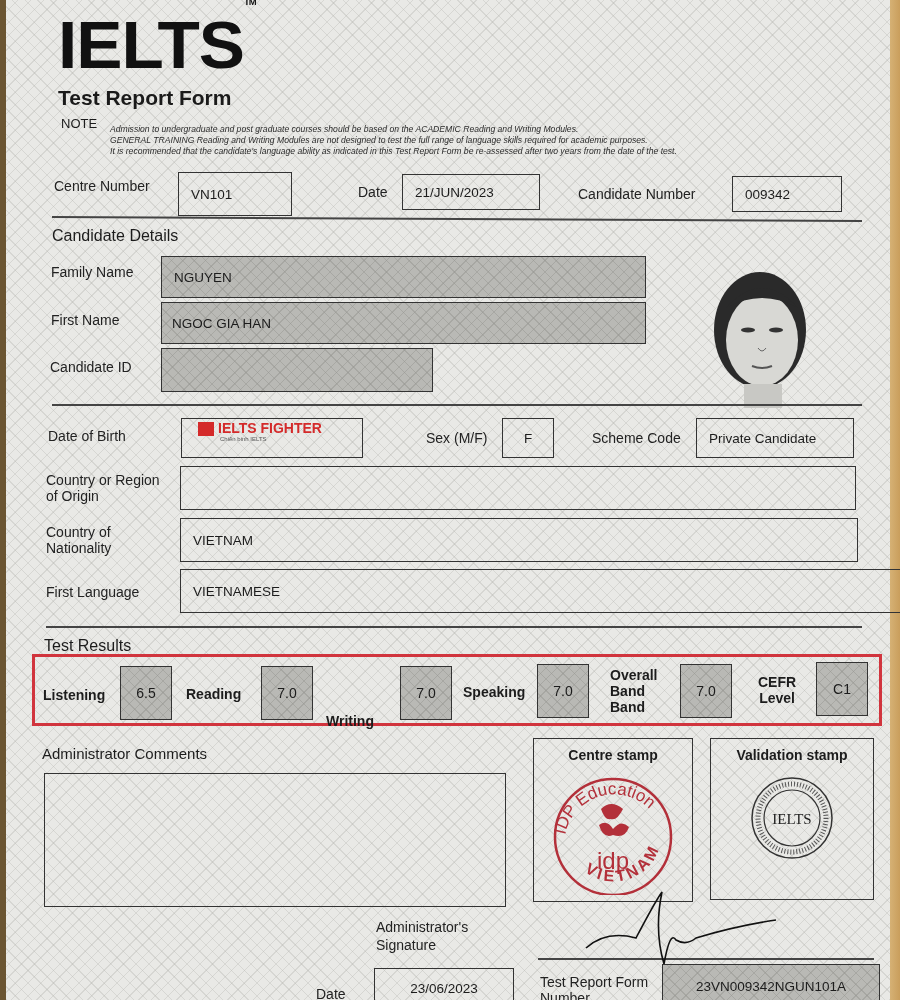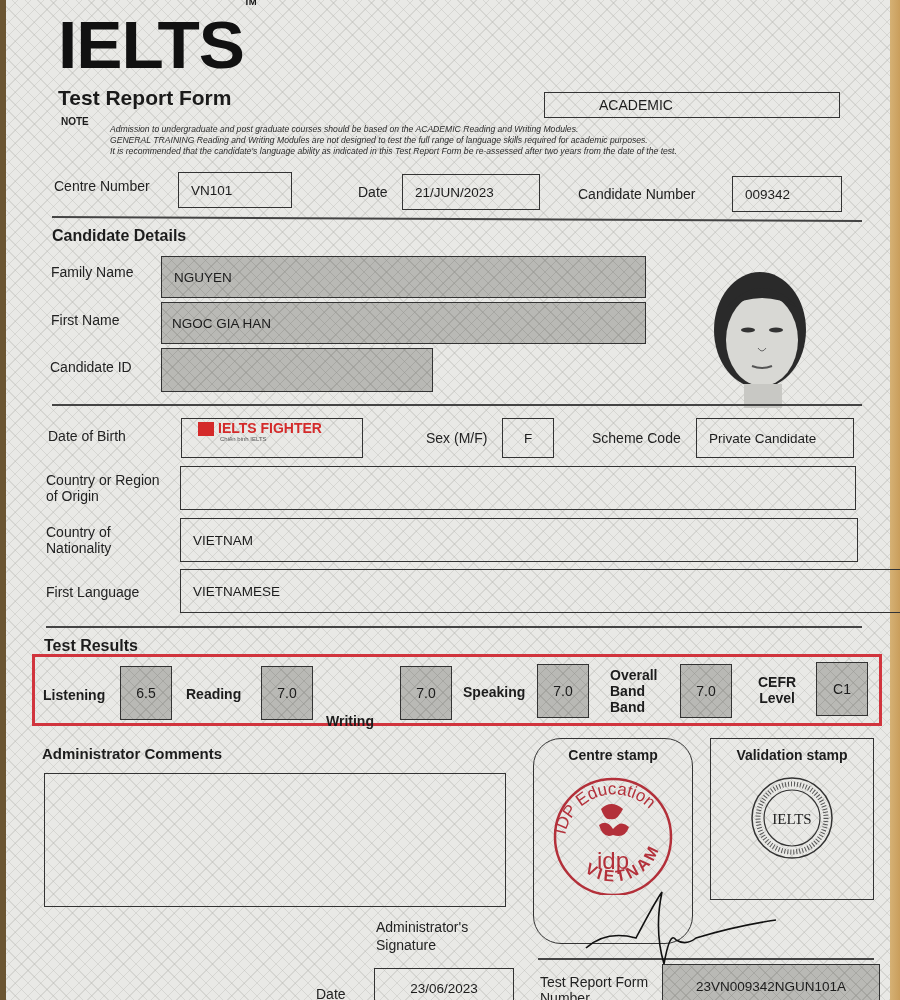--- a/index.html
+++ b/index.html
@@ -10,58 +10,57 @@
     background-color:#e9e9e6;
     background-image:
       repeating-linear-gradient(45deg, rgba(180,180,175,0.35) 0 1px, transparent 1px 9px),
       repeating-linear-gradient(-45deg, rgba(180,180,175,0.35) 0 1px, transparent 1px 9px);
   }
   .abs{position:absolute;}
   .logo{left:52px;top:12px;font-family:"Liberation Sans",sans-serif;font-weight:900;font-size:66px;letter-spacing:-1px;color:#111;transform:scaleX(1.05);transform-origin:left;line-height:1;}
   .logo sup{font-size:9px;font-weight:700;position:relative;top:-40px;}
   .title{left:52px;top:86px;font-size:21px;font-weight:700;color:#1a1a1a;}
   .academic{left:538px;top:92px;width:296px;height:26px;border:1.5px solid #333;font-size:14px;text-align:left;padding-left:54px;box-sizing:border-box;line-height:24px;}
-  .note-label{left:55px;top:116px;font-size:10px;font-weight:700;}
+  .note-label{left:55px;top:116px;font-size:13px;font-weight:400;}
   .note-text{left:104px;top:124px;font-size:8.6px;font-style:italic;line-height:11px;color:#2a2a2a;width:720px;}
   .lbl{font-size:14px;color:#222;}
   .box{position:absolute;border:1.5px solid #333;box-sizing:border-box;font-size:13.5px;padding-left:12px;display:flex;align-items:center;}
   .grey{background-color:#b9b9b5;background-image:
       repeating-linear-gradient(45deg, rgba(150,150,145,0.5) 0 1px, transparent 1px 8px),
       repeating-linear-gradient(-45deg, rgba(150,150,145,0.5) 0 1px, transparent 1px 8px);}
   .hr{position:absolute;height:1.5px;background:#444;}
-  .section{font-size:16px;font-weight:700;}
+  .section{font-size:16px;font-weight:400;}
   .score-label{font-size:14px;font-weight:700;line-height:16px;}
   .score{position:absolute;width:52px;height:54px;border:1.5px solid #333;box-sizing:border-box;display:flex;align-items:center;justify-content:center;font-size:14px;}
   .red-frame{position:absolute;left:26px;top:654px;width:850px;height:72px;border:3px solid #d1343d;box-sizing:border-box;}
   .stamp-box{position:absolute;border:1.5px solid #333;box-sizing:border-box;}
   .stamp-title{font-size:14px;font-weight:700;text-align:center;margin-top:8px;}
   .photo{position:absolute;left:692px;top:248px;width:130px;height:160px;}
   .ielts-fighter{position:absolute;left:192px;top:420px;font-size:14px;font-weight:900;color:#d42a2a;}
   .ielts-fighter small{display:block;font-size:6px;color:#555;font-weight:400;margin-left:22px;}
 </style>
 </head>
 <body>
 
 <div class="wood-left"></div>
 <div class="wood-right"></div>
 
 <div class="paper">
 
   <div class="abs logo"><span>IELTS</span><sup>TM</sup></div>
   <div class="abs title">Test Report Form</div>
-  <div class="abs academic">ACADEMIC</div>
   <div class="abs note-label">NOTE</div>
   <div class="abs note-text">
     <div>Admission to undergraduate and post graduate courses should be based on the ACADEMIC Reading and Writing Modules.</div>
     <div>GENERAL TRAINING Reading and Writing Modules are not designed to test the full range of language skills required for academic purposes.</div>
     <div>It is recommended that the candidate's language ability as indicated in this Test Report Form be re-assessed after two years from the date of the test.</div>
   </div>
 
   <div class="abs lbl" style="left:48px;top:178px;">Centre Number</div>
-  <div class="box" style="left:172px;top:172px;width:114px;height:36px;">VN101</div>
+  <div class="box" style="left:172px;top:172px;width:114px;height:44px;">VN101</div>
   <div class="abs lbl" style="left:352px;top:184px;">Date</div>
   <div class="box" style="left:396px;top:174px;width:138px;height:36px;">21/JUN/2023</div>
   <div class="abs lbl" style="left:572px;top:186px;">Candidate Number</div>
   <div class="box" style="left:726px;top:176px;width:110px;height:36px;">009342</div>
 
   <div class="hr" style="left:46px;top:218px;width:810px;transform:rotate(0.3deg);"></div>
 
   <div class="abs section" style="left:46px;top:227px;">Candidate Details</div>
 
   <div class="abs lbl" style="left:45px;top:264px;">Family Name</div>
@@ -131,21 +130,21 @@
   <div class="score grey" style="left:674px;top:664px;">7.0</div>
   <div class="abs score-label" style="left:752px;top:674px;text-align:center;">
       <div>CEFR</div>
       <div>Level</div>
     </div>
   <div class="score grey" style="left:810px;top:662px;">C1</div>
 
   <div class="abs section" style="left:36px;top:745px;font-size:15px;">Administrator Comments</div>
   <div class="stamp-box" style="left:38px;top:773px;width:462px;height:134px;"></div>
 
-  <div class="stamp-box" style="left:527px;top:738px;width:160px;height:206px;border-radius:28px;">
+  <div class="stamp-box" style="left:527px;top:738px;width:160px;height:164px;">
     <div class="stamp-title">Centre stamp</div>
     <svg width="140" height="130" viewBox="0 0 140 130" style="display:block;margin:2px auto 0;">
       <defs>
         <path id="arcTop" d="M22 70 A50 50 0 0 1 118 62"></path>
         <path id="arcBot" d="M26 86 A48 48 0 0 0 116 84"></path>
       </defs>
       <circle cx="70" cy="72" r="58" fill="none" stroke="#b3303a" stroke-width="2.5"></circle>
       <text font-family="Liberation Sans, sans-serif" font-size="17" fill="#b3303a"><textPath href="#arcTop">IDP Education</textPath></text>
       <text font-family="Liberation Sans, sans-serif" font-size="16" font-weight="700" fill="#b3303a" letter-spacing="3"><textPath href="#arcBot" startOffset="22%">VIETNAM</textPath></text>
       <path d="M58 44 q10 -10 22 0 q-6 12 -12 10 q-6 2 -10 -10Z" fill="#b3303a"></path>

